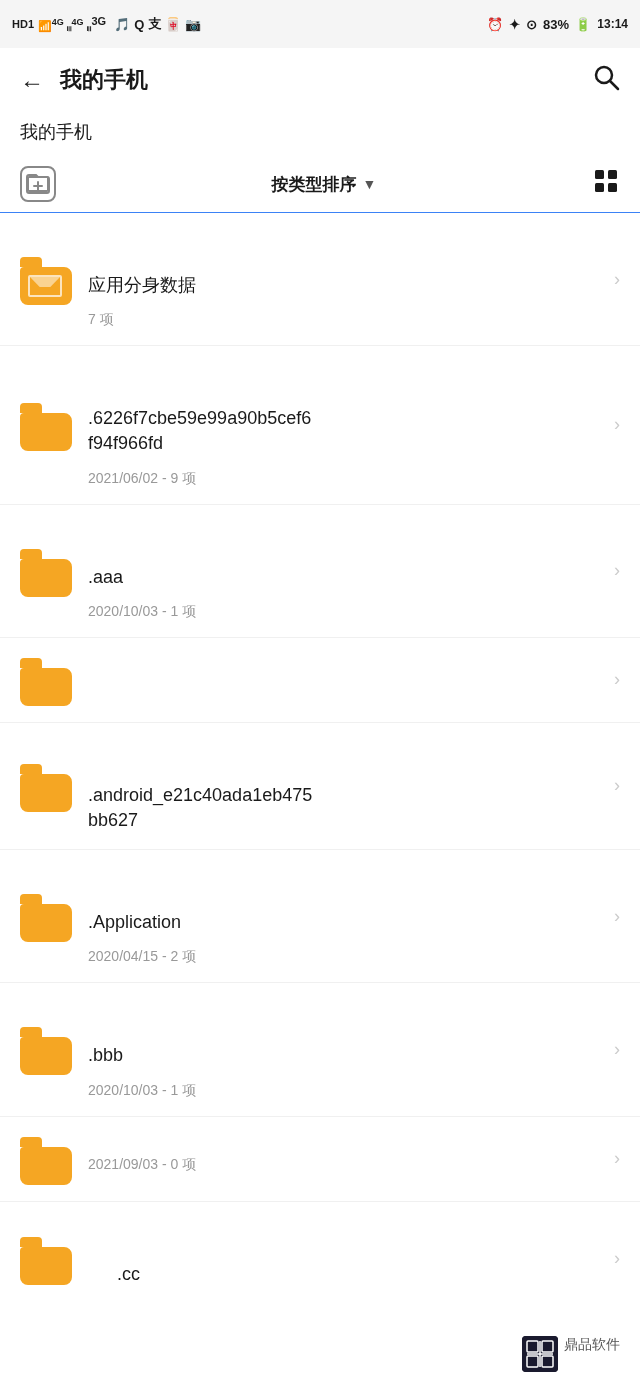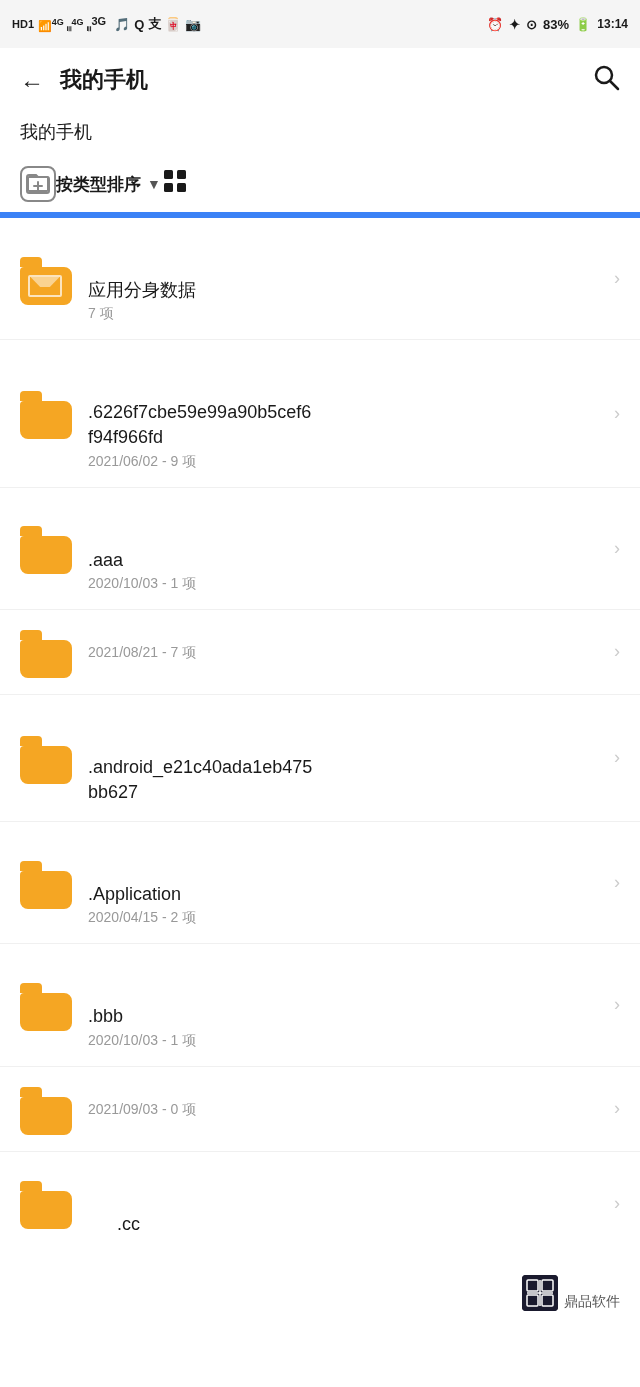--- a/index.html
+++ b/index.html
@@ -76,22 +76,23 @@
       padding: 8px 20px 12px 20px;
       font-size: 18px;
       font-weight: 500;
       color: #1a1a1a;
     }
 
     
     .toolbar {
       display: flex;
       align-items: center;
+      justify-content: space-between;
       padding: 10px 20px;
-      border-bottom: 6px solid #3b82f6;
+      border-bottom: 1px solid #3b82f6;
     }
     .toolbar-left {
       display: flex;
       align-items: center;
     }
     .new-folder-btn {
       width: 36px;
       height: 36px;
       border: 2px solid #888;
       border-radius: 8px;
@@ -195,40 +196,40 @@
       font-size: 18px;
       font-weight: 500;
       color: #1a1a1a;
       line-height: 1.4;
       word-break: break-all;
       margin-top: 44px;
     }
     .folder-meta {
       font-size: 14px;
       color: #999;
-      margin-top: 2px;
+      margin-top: 13px;
     }
     .chevron {
       font-size: 18px;
       color: #ccc;
       flex-shrink: 0;
       margin-left: 8px;
     }
 
     
     .footer {
       padding: 20px;
       display: flex;
       justify-content: flex-end;
       align-items: center;
       gap: 8px;
     }
     .footer-logo {
       display: flex;
-      align-items: flex-end;
+      align-items: flex-start;
       gap: 6px;
     }
     .footer-logo-icon {
       width: 36px;
       height: 36px;
       background: #1a1a2e;
       border-radius: 4px;
       display: flex;
       align-items: center;
       justify-content: center;
@@ -346,21 +347,20 @@
     </div>
     <span class="chevron">›</span>
   </div>
 
   <div class="folder-item">
     <div class="folder-icon">
       <div class="folder-tab"></div>
       <div class="folder-body"></div>
     </div>
     <div class="folder-info">
-      <div class="folder-meta">2021/08/21 - 7 项</div>
     </div>
     <span class="chevron">›</span>
   </div>
 
   <div class="folder-item">
     <div class="folder-icon">
       <div class="folder-tab"></div>
       <div class="folder-body"></div>
     </div>
     <div class="folder-info">

